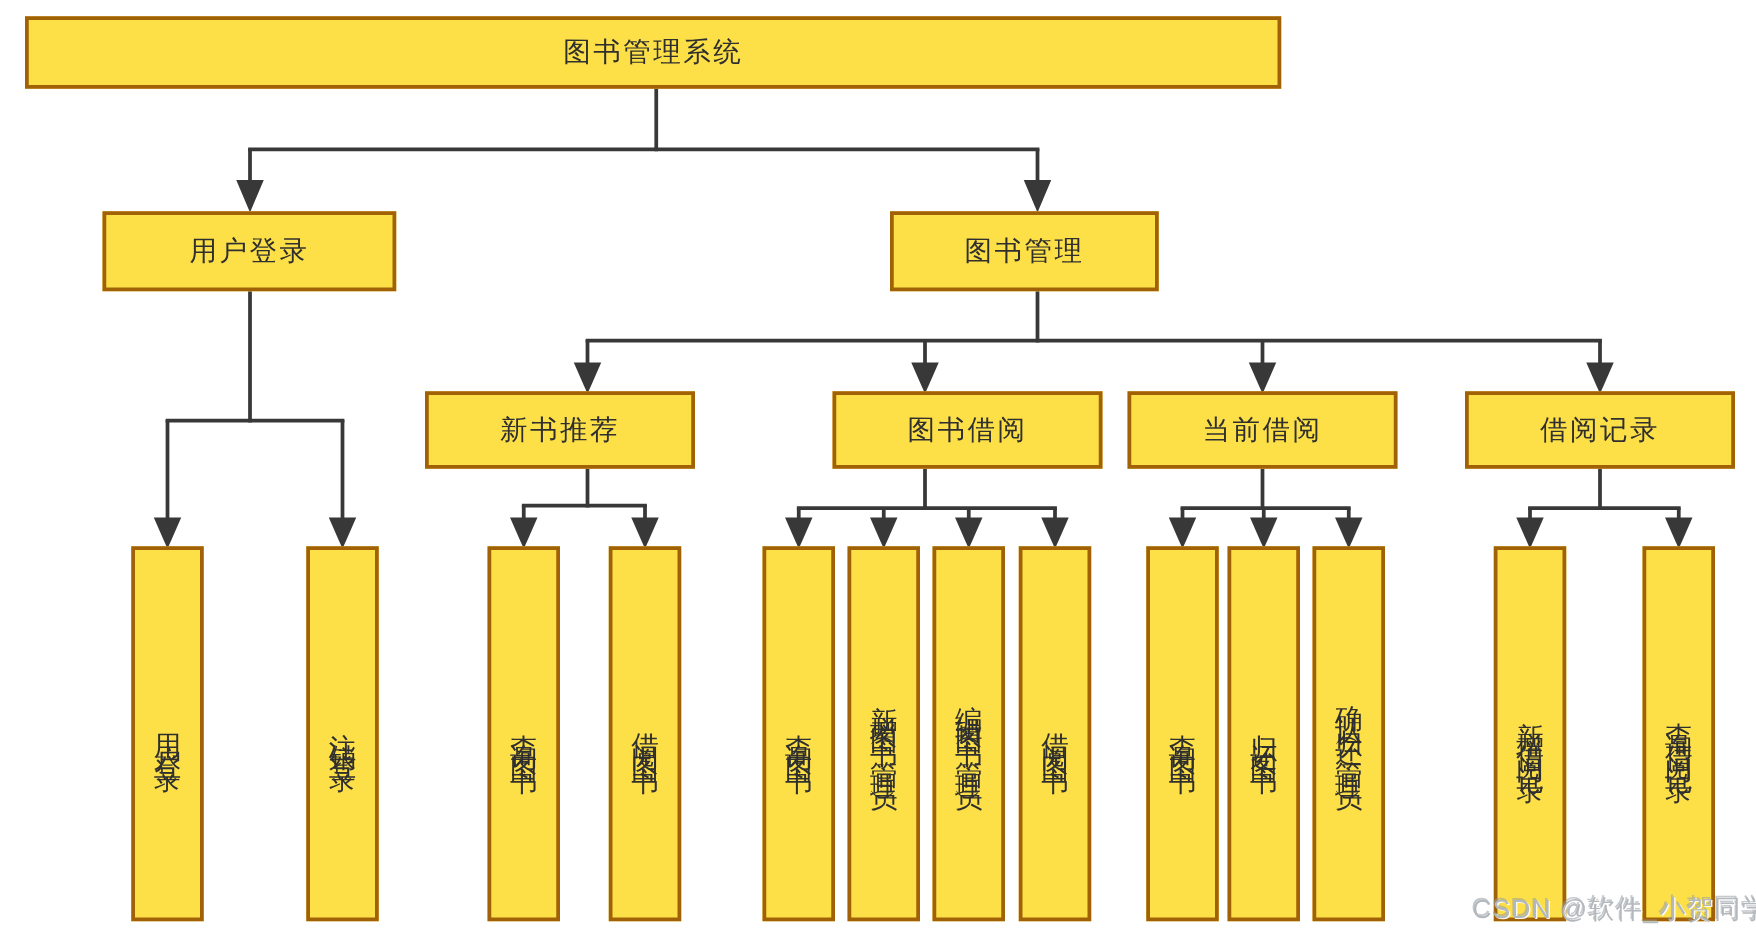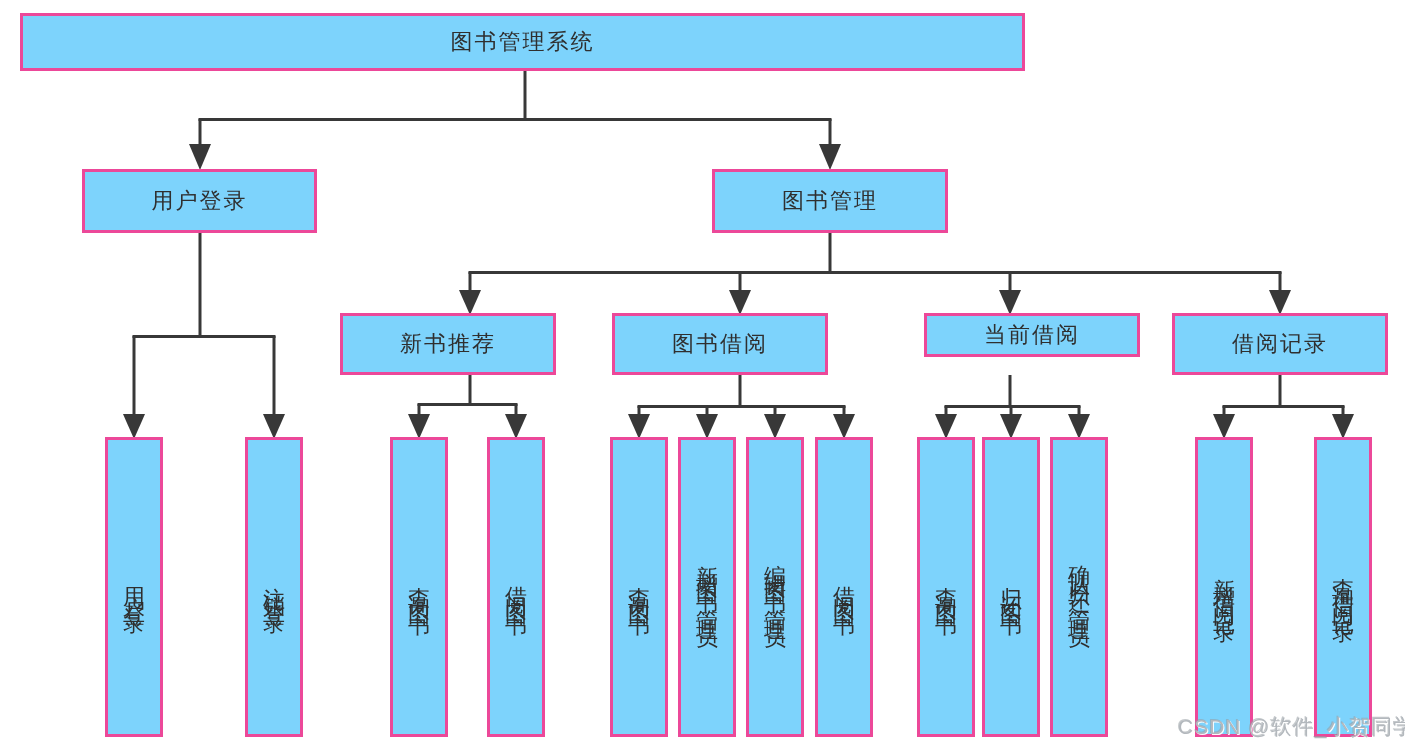--- a/index.html
+++ b/index.html
@@ -13,22 +13,22 @@
   }
   svg.connectors {
     position:absolute; left:0; top:0;
     width:1405px; height:747px;
   }
   svg.connectors line { stroke:#383838; stroke-width:3; }
   svg.connectors polygon { fill:#383838; }
   .box {
     position:absolute;
     box-sizing:border-box;
-    border:3px solid #ec4899;
-    background:#7dd3fc;
+    border:3px solid #a16207;
+    background:#fde047;
     display:flex;
     align-items:center;
     justify-content:center;
     font-size:22px;
     letter-spacing:2px;
     white-space:nowrap;
   }
   .vbox span {
     writing-mode:vertical-rl;
     text-orientation:mixed;
@@ -127,31 +127,31 @@
     </g>
   </svg>
 
   <div class="box" style="left:20px; top:13px; width:1005px; height:58px;">
     <span>图书管理系统</span>
   </div>
 
   <div class="box" style="left:82px; top:169px; width:235px; height:64px;">
     <span>用户登录</span>
   </div>
-  <div class="box" style="left:712px; top:169px; width:236px; height:64px;">
+  <div class="box" style="left:712px; top:169px; width:215px; height:64px;">
     <span>图书管理</span>
   </div>
 
   <div class="box" style="left:340px; top:313px; width:216px; height:62px;">
     <span>新书推荐</span>
   </div>
-  <div class="box" style="left:612px; top:313px; width:216px; height:62px;">
+  <div class="box" style="left:666px; top:313px; width:216px; height:62px;">
     <span>图书借阅</span>
   </div>
-  <div class="box" style="left:902px; top:313px; width:216px; height:44px;margin-left:22px;">
+  <div class="box" style="left:902px; top:313px; width:216px; height:62px;">
     <span>当前借阅</span>
   </div>
   <div class="box" style="left:1172px; top:313px; width:216px; height:62px;">
     <span>借阅记录</span>
   </div>
 
   <div class="box vbox" style="left:105px; top:437px; width:58px; height:300px;">
     <span>用户登录</span>
   </div>
   <div class="box vbox" style="left:245px; top:437px; width:58px; height:300px;">

